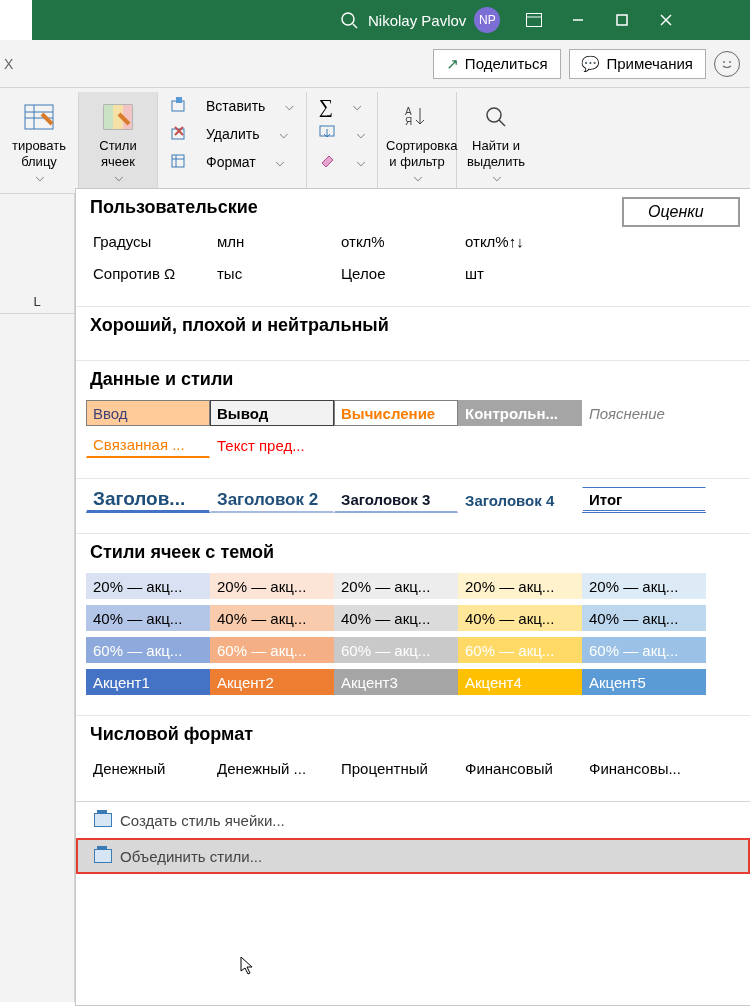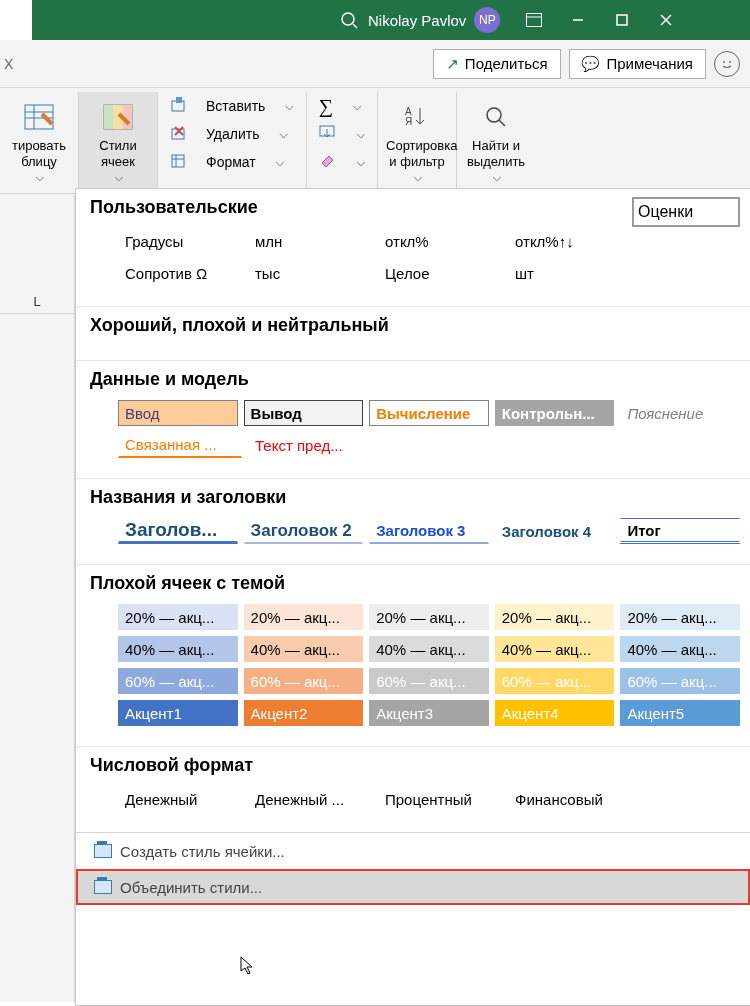--- a/index.html
+++ b/index.html
@@ -26,21 +26,21 @@
 .rbtn-big .ico { height: 34px; display:flex;align-items:center;justify-content:center; margin-bottom: 4px; }
 .rgroup.sel { background: #e1e1e1; }
 .rbtn-row { display: flex; align-items: center; gap: 18px; font-size: 14px; padding: 2px 4px; height: 28px; white-space: nowrap; }
 .rbtn-row .ico { width: 18px; height: 18px; }
 .chev::after { content: "⌵"; font-size: 11px; color: #666; margin-left: 2px; }
 
 
 .gallery { position: absolute; top: 188px; left: 75px; right: 0; bottom: 0; background: #fff; border: 1px solid #c8c8c8; border-right: none; overflow: hidden; }
 .gsection { padding: 8px 10px 14px 10px; border-bottom: 1px solid #e5e5e5; }
 .gtitle { font-weight: 600; font-size: 18px; margin-bottom: 10px; padding-left: 4px; }
-.grow { display: flex; gap: 6px; margin-bottom: 6px; margin-left: 32px; }
+.grow { display: flex; margin-bottom: 6px; }
 .swatch { width: 124px; height: 26px; padding: 2px 6px; font-size: 15px; display: flex; align-items: center; overflow: hidden; white-space: nowrap; text-overflow: ellipsis; border: 1px solid transparent; }
 
 
 .cmds { border-top: 1px solid #d4d4d4; }
 .cmd { height: 36px; display: flex; align-items: center; gap: 8px; padding: 0 18px; font-size: 15px; color: #444; }
 .cmd.hover { background: #d8d8d8; outline: 2px solid #e63b2e; outline-offset: -2px; }
 .cmd-ico { width: 18px; height: 14px; border: 1px solid #3a7ab5; background: #d7e6f5; position: relative; }
 .cmd-ico::before { content:""; position:absolute; top:-4px; left:2px; width:10px; height:3px; background:#3a7ab5; }
 
 
@@ -48,21 +48,21 @@
 .colhdr .cell { height:24px; border-bottom:1px solid #d4d4d4; font-size:13px; text-align:center; color:#333; line-height:24px; }
 
 
 .cursor { position: absolute; width: 14px; height: 20px; pointer-events:none; }
 
 
 svg { display: block; }
 
 .xhdr { position:absolute; top:56px; left:4px; font-size:14px; color:#666; }
 
-.search-box { border: 2px solid #9a9a9a; padding: 2px 4px; font-size: 16px; width: 118px; height: 30px; display:flex; align-items:center; }
+.search-box { border: 2px solid #9a9a9a; padding: 2px 24px; font-size: 16px; width: 118px; height: 30px; display:flex; align-items:center;font-style:italic; }
 </style>
 </head>
 <body>
 
 <div class="titlebar">
   <span class="search-icon">
     <svg width="18" height="18" viewBox="0 0 18 18">
         <circle cx="8" cy="8" r="6" stroke-width="1.5"></circle>
         <line x1="13" y1="13" x2="17" y2="17" stroke-width="1.5"></line>
       </svg>
@@ -249,47 +249,46 @@
           <span>Оценки</span>
         </div>
     </div>
   </div>
 
   <div class="gsection">
     <div class="gtitle">Хороший, плохой и нейтральный</div>
   </div>
 
   <div class="gsection">
-    <div class="gtitle">Данные и модель</div>
+    <div class="gtitle">Данные и стили</div>
     <div class="grow">
       <div class="swatch" style="background:#ffcc99;border-color:#7f7f7f;color:#3f3f76">Ввод</div>
       <div class="swatch" style="background:#f2f2f2;border-color:#3f3f3f;font-weight:bold">Вывод</div>
       <div class="swatch" style="color:#fa7d00;border-color:#7f7f7f;font-weight:bold">Вычисление</div>
       <div class="swatch" style="background:#a5a5a5;color:#fff;font-weight:bold">Контрольн...</div>
       <div class="swatch" style="color:#7f7f7f;font-style:italic">Пояснение</div>
     </div>
     <div class="grow">
       <div class="swatch" style="color:#fa7d00;border-bottom:2px solid #ff8001">Связанная ...</div>
       <div class="swatch" style="color:#ff0000">Текст пред...</div>
     </div>
   </div>
 
   <div class="gsection">
-    <div class="gtitle">Названия и заголовки</div>
     <div class="grow">
       <div class="swatch" style="font-size:19px;font-weight:bold;color:#1f4e79;border-bottom:3px solid #4472c4">Заголов...</div>
       <div class="swatch" style="font-size:17px;font-weight:bold;color:#1f4e79;border-bottom:2px solid #a6b9de">Заголовок 2</div>
-      <div class="swatch" style="font-weight:bold;color:#1d4ed8;border-bottom:2px solid #8faad9">Заголовок 3</div>
+      <div class="swatch" style="font-weight:bold;color:#0f172a;border-bottom:2px solid #8faad9">Заголовок 3</div>
       <div class="swatch" style="font-weight:bold;color:#1f4e79">Заголовок 4</div>
       <div class="swatch" style="font-weight:bold;border-top:1px solid #4472c4;border-bottom:3px double #4472c4">Итог</div>
     </div>
   </div>
 
   <div class="gsection">
-    <div class="gtitle">Плохой ячеек с темой</div>
+    <div class="gtitle">Стили ячеек с темой</div>
     <div class="grow">
       <div class="swatch" style="background:#d9e1f2">20% — акц...</div>
       <div class="swatch" style="background:#fce4d6">20% — акц...</div>
       <div class="swatch" style="background:#ededed">20% — акц...</div>
       <div class="swatch" style="background:#fff2cc">20% — акц...</div>
       <div class="swatch" style="background:#ddebf7">20% — акц...</div>
     </div>
     <div class="grow">
       <div class="swatch" style="background:#b4c6e7">40% — акц...</div>
       <div class="swatch" style="background:#f8cbad">40% — акц...</div>
@@ -313,20 +312,21 @@
     </div>
   </div>
 
   <div class="gsection" style="border-bottom:none">
     <div class="gtitle">Числовой формат</div>
     <div class="grow">
       <div class="swatch">Денежный</div>
       <div class="swatch">Денежный ...</div>
       <div class="swatch">Процентный</div>
       <div class="swatch">Финансовый</div>
+      <div class="swatch">Финансовы...</div>
     </div>
   </div>
 
   <div class="cmds">
     <div class="cmd">
       <span class="cmd-ico"></span>
       <span>Создать стиль ячейки...</span>
     </div>
     <div class="cmd hover">
       <span class="cmd-ico"></span>

